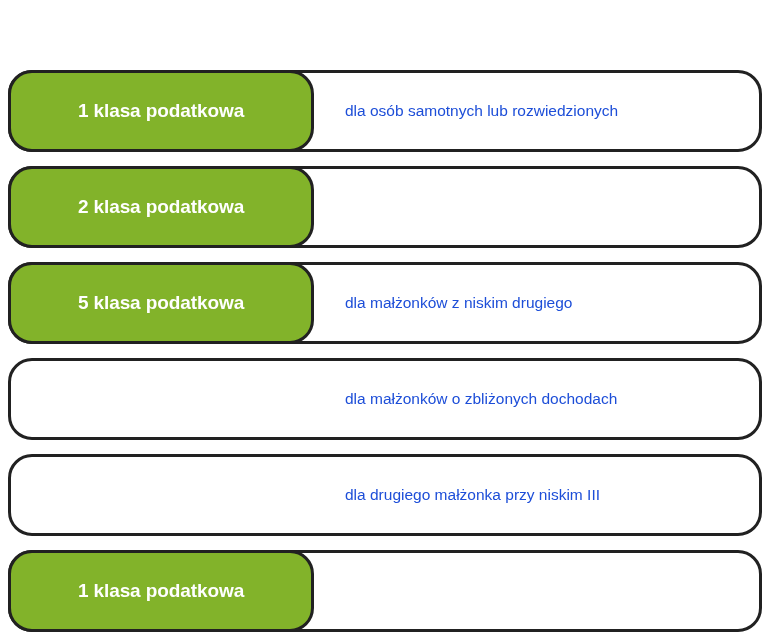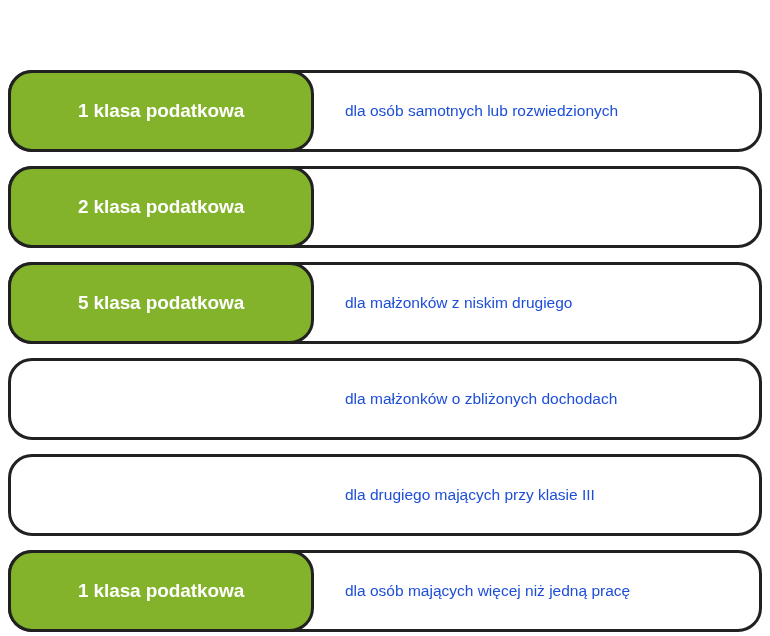--- a/index.html
+++ b/index.html
@@ -119,25 +119,24 @@
       <div class="row-desc">dla małżonków z niskim drugiego</div>
     </div>
 
     <div class="row">
       <div class="row-outline"></div>
       <div class="row-desc">dla małżonków o zbliżonych dochodach</div>
     </div>
 
     <div class="row">
       <div class="row-outline"></div>
-      <div class="row-desc">dla drugiego mających przy klasie III</div>
+      <div class="row-desc">dla drugiego małżonka przy niskim III</div>
     </div>
 
     <div class="row">
       <div class="row-outline"></div>
       <div class="row-chip">
         <span class="chip-label">1 klasa podatkowa</span>
       </div>
-      <div class="row-desc">dla osób mających więcej niż jedną pracę</div>
     </div>
 
   </div>
 </div>
 
 </body></html>

